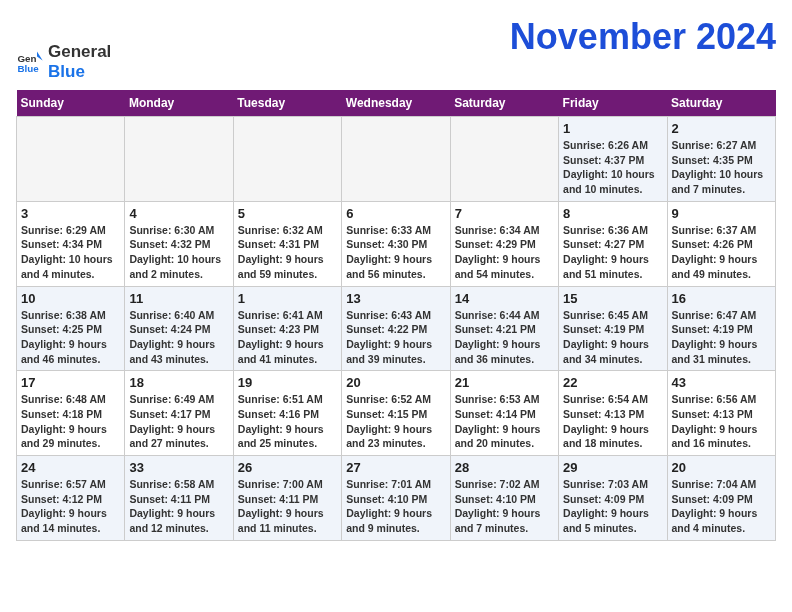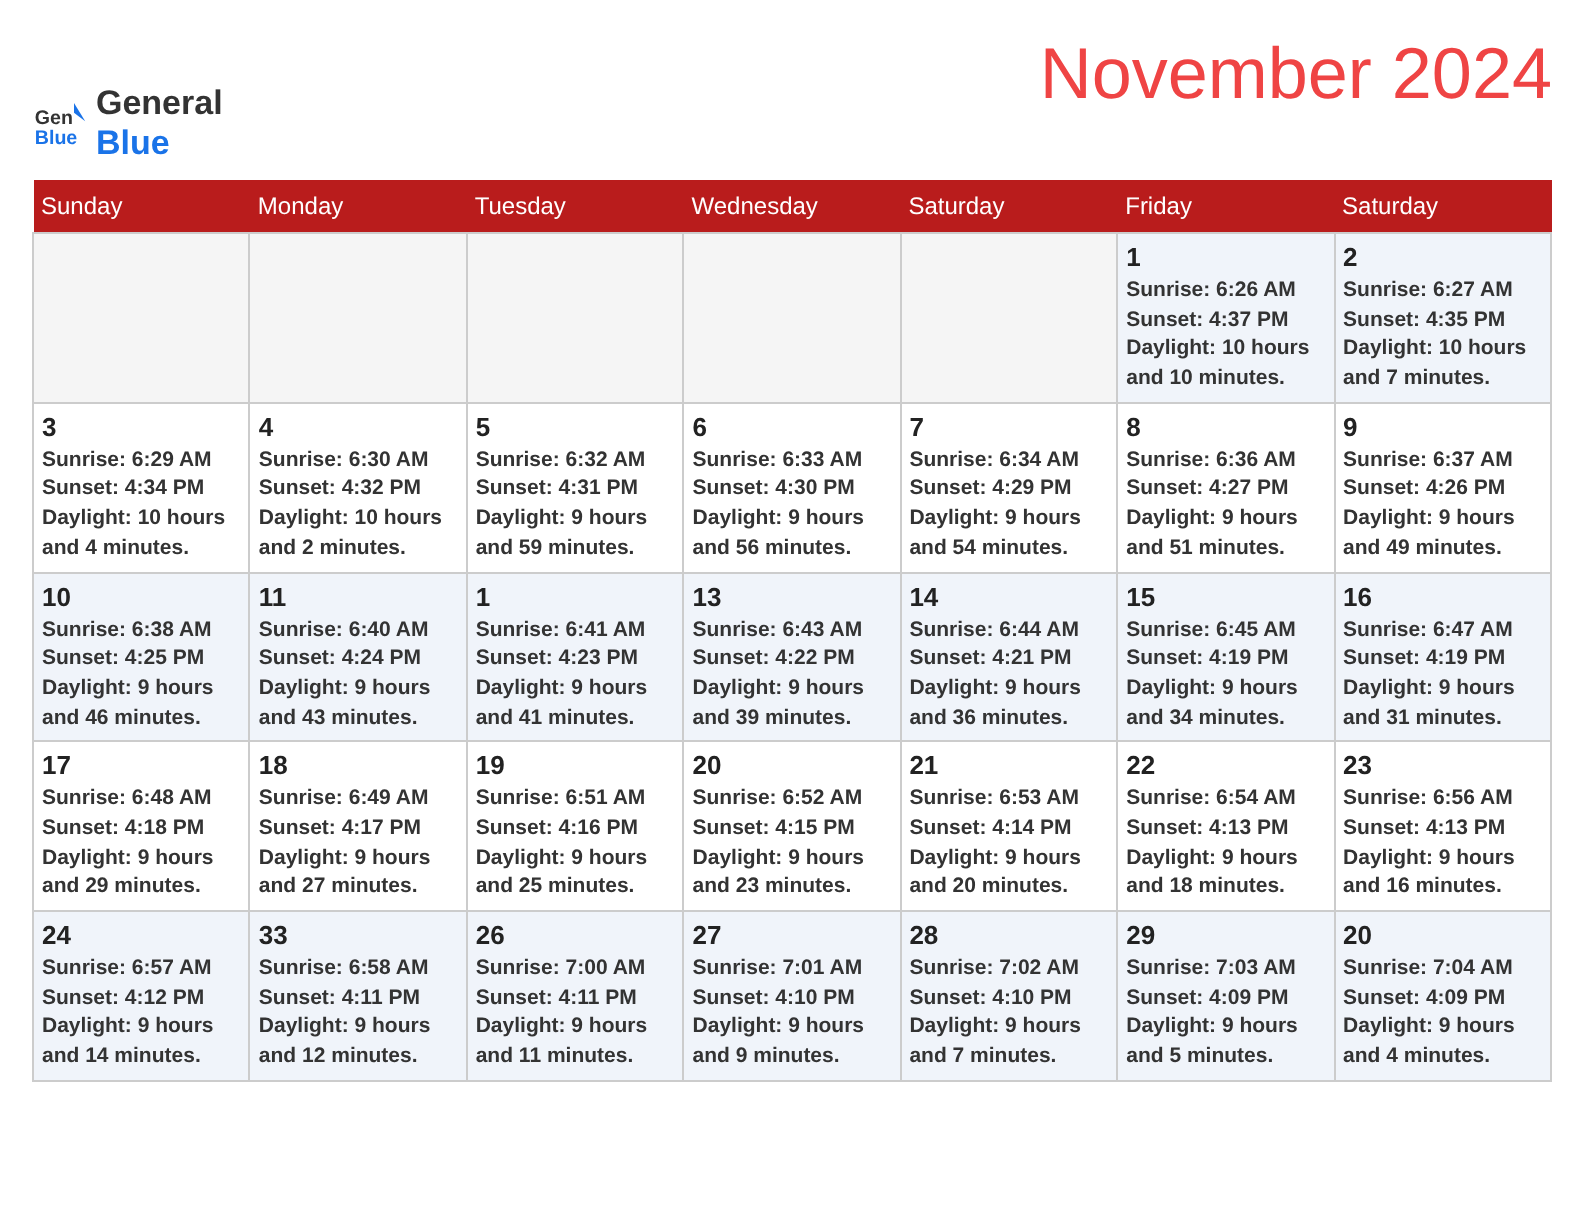--- a/index.html
+++ b/index.html
@@ -24,39 +24,39 @@
     }
     .logo-icon {
       width: 28px;
       height: 28px;
     }
     .title-area {
       text-align: right;
     }
     .month-title {
       font-size: 36px;
-      font-weight: 400;
-      color: #ef4444;
+      font-weight: 700;
+      color: #1d4ed8;
     }
     .location-title {
       font-size: 16px;
       color: #555;
     }
     table {
       width: 100%;
       border-collapse: collapse;
       font-size: 11px;
     }
     thead tr th {
-      background-color: #b91c1c;
+      background-color: #701a75;
       color: white;
       padding: 6px 4px;
       text-align: left;
       font-size: 12px;
-      font-weight: normal;
+      font-weight: bold;
     }
     tbody tr td {
       border: 1px solid #ccc;
       vertical-align: top;
       padding: 4px;
       height: 82px;
       width: 14.28%;
     }
     tbody tr td.empty {
       background: #f9f9f9;
@@ -210,21 +210,21 @@
         </td>
         <td>
           <div class="day-number">21</div>
           <div class="day-info">Sunrise: 6:53 AM<br>Sunset: 4:14 PM<br>Daylight: 9 hours and 20 minutes.</div>
         </td>
         <td>
           <div class="day-number">22</div>
           <div class="day-info">Sunrise: 6:54 AM<br>Sunset: 4:13 PM<br>Daylight: 9 hours and 18 minutes.</div>
         </td>
         <td>
-          <div class="day-number">23</div>
+          <div class="day-number">43</div>
           <div class="day-info">Sunrise: 6:56 AM<br>Sunset: 4:13 PM<br>Daylight: 9 hours and 16 minutes.</div>
         </td>
       </tr>
       <tr>
         <td>
           <div class="day-number">24</div>
           <div class="day-info">Sunrise: 6:57 AM<br>Sunset: 4:12 PM<br>Daylight: 9 hours and 14 minutes.</div>
         </td>
         <td>
           <div class="day-number">33</div>

